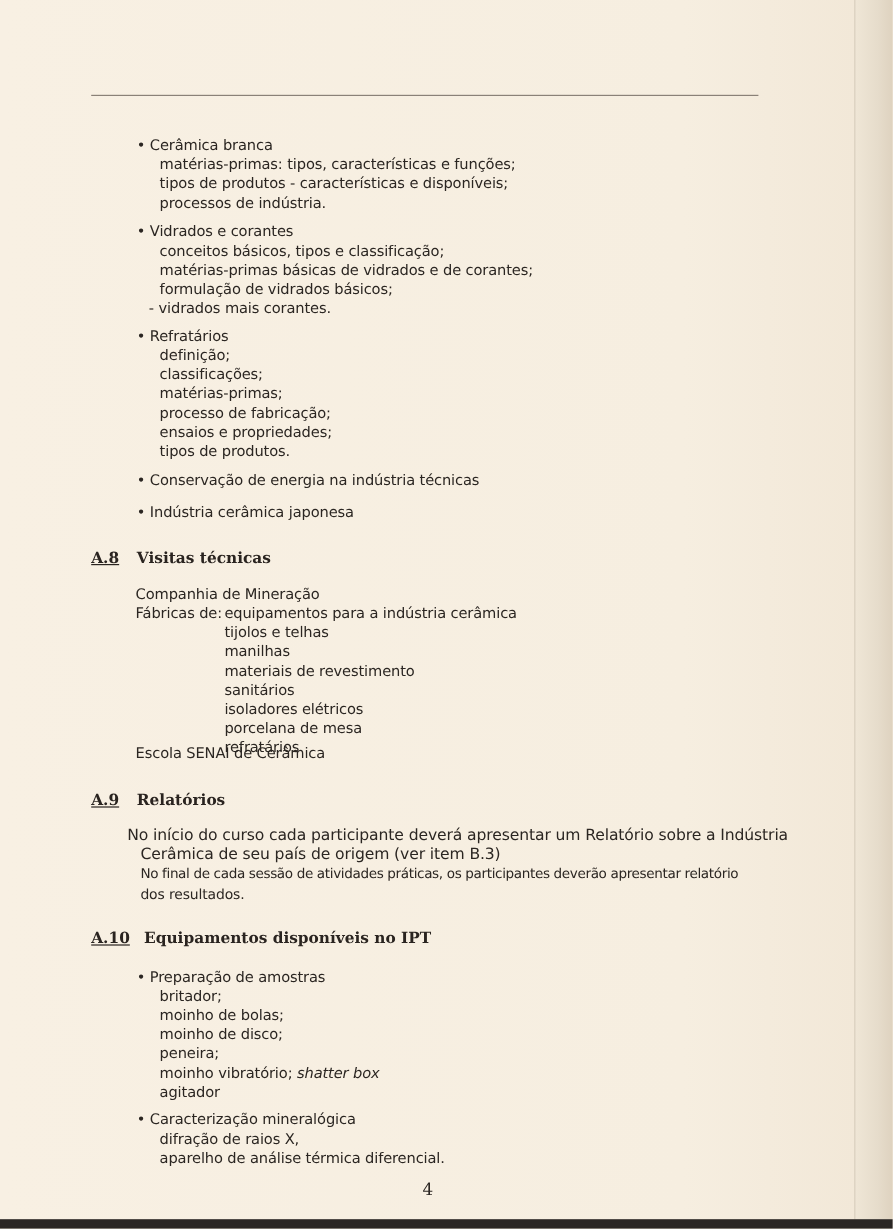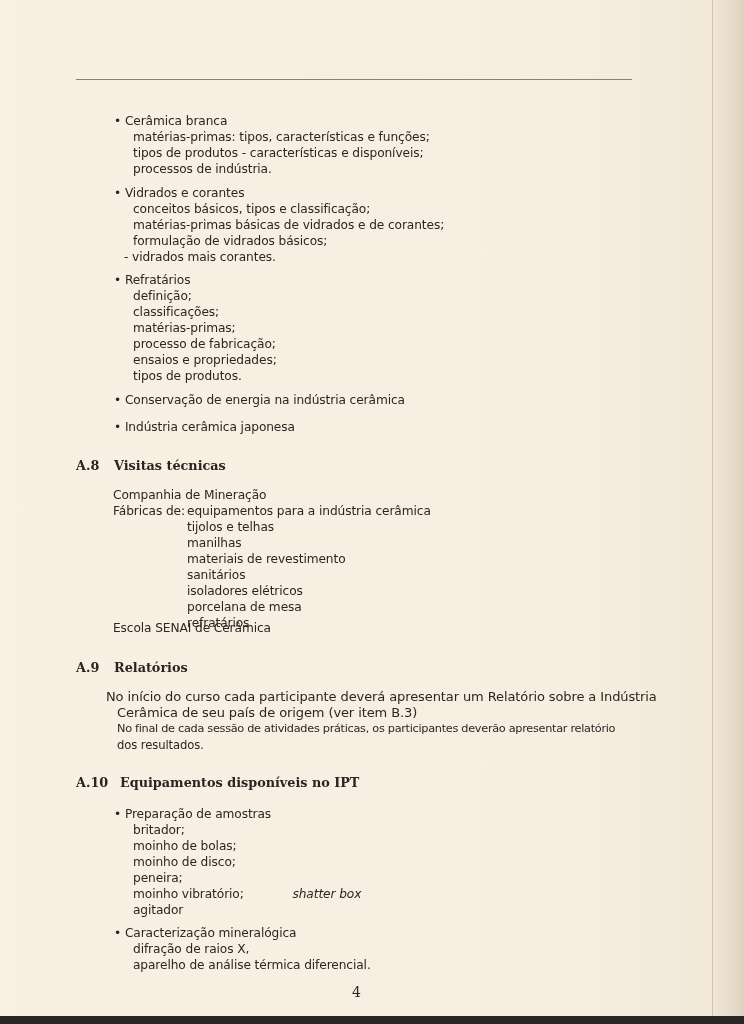--- a/index.html
+++ b/index.html
@@ -21,24 +21,24 @@
     background: linear-gradient(90deg, #efe6d6 0%, #e6dccb 60%, #ded2bf 100%);
   }
   .bottombar {
     position: absolute; left: 0; top: 1016px; width: 744px; height: 8px; background: #2a2624;
   }
   .rule {
     position: absolute; left: 76px; top: 79px; width: 556px; height: 1px; background: #8a8178;
   }
   .t { position: absolute; font-size: 12.2px; line-height: 16px; white-space: nowrap; letter-spacing: -0.1px; text-align: right; }
   .h { position: absolute; font-size: 12.8px; font-weight: bold; white-space: nowrap; font-family: "DejaVu Serif", serif; color: #2a2420; }
-  .h .num { display: inline-block; width: 38px; }
+  .h .num { display: inline-block; width: 38px; text-decoration: underline; }
   .bullet::before { content: "• "; }
   .pagenum { position: absolute; left: 352px; top: 984px; font-family: "DejaVu Serif", serif; font-size: 14px; }
-  em { font-style: italic; margin-left: 45px; }
+  em { font-style: italic; }
 </style>
 </head>
 <body>
 
 <div class="page"></div>
 <div class="fold"></div>
 <div class="rightpage"></div>
 <div class="bottombar"></div>
 
 <div class="rule"></div>
@@ -55,21 +55,21 @@
 <div class="t" style="left:124px;top:249px">- vidrados mais corantes.</div>
 
 <div class="t bullet" style="left:114px;top:272px">Refratários</div>
 <div class="t" style="left:133px;top:288px">definição;</div>
 <div class="t" style="left:133px;top:304px">classificações;</div>
 <div class="t" style="left:133px;top:320px">matérias-primas;</div>
 <div class="t" style="left:133px;top:336px">processo de fabricação;</div>
 <div class="t" style="left:133px;top:352px">ensaios e propriedades;</div>
 <div class="t" style="left:133px;top:368px">tipos de produtos.</div>
 
-<div class="t bullet" style="left:114px;top:392px">Conservação de energia na indústria cerâmica</div>
+<div class="t bullet" style="left:114px;top:392px">Conservação de energia na indústria técnicas</div>
 <div class="t bullet" style="left:114px;top:419px">Indústria cerâmica japonesa</div>
 
 <div class="h" style="left:76px;top:458px">
   <span class="num">A.8</span><span>Visitas técnicas</span>
 </div>
 <div class="t" style="left:113px;top:487px">Companhia de Mineração</div>
 <div class="t" style="left:113px;top:503px">Fábricas de:</div>
 <div class="t" style="left:187px;top:503px">equipamentos para a indústria cerâmica</div>
 <div class="t" style="left:187px;top:519px">tijolos e telhas</div>
 <div class="t" style="left:187px;top:535px">manilhas</div>

